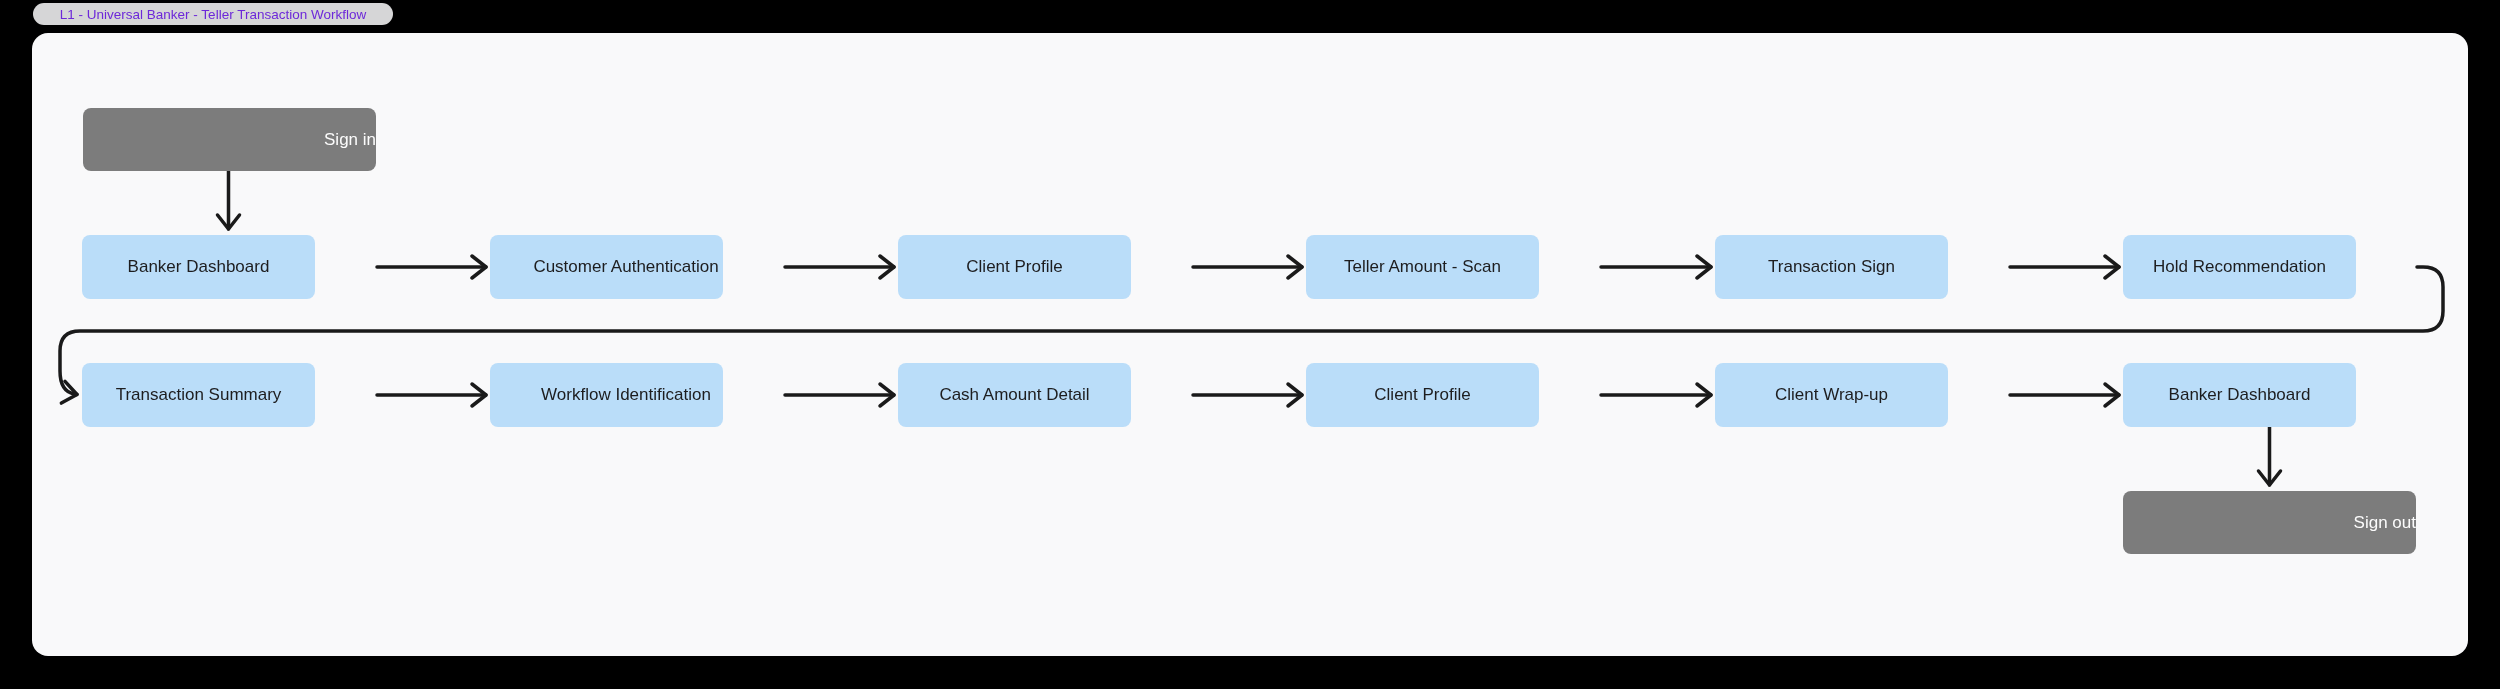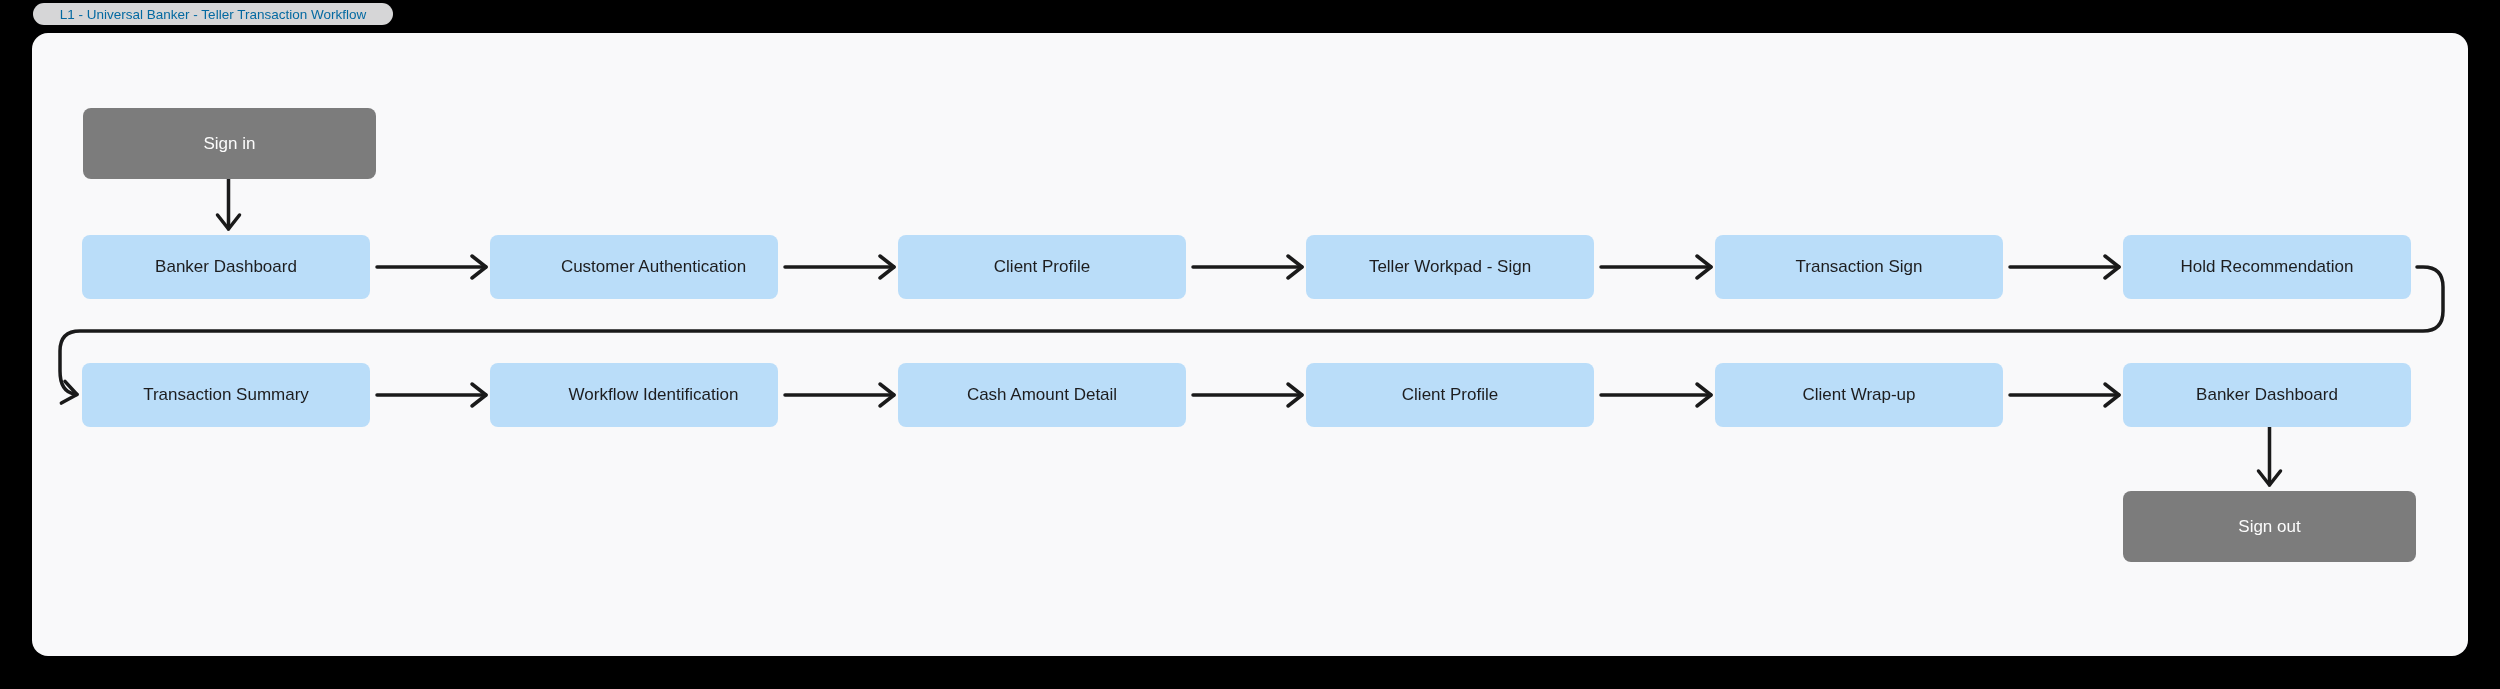--- a/index.html
+++ b/index.html
@@ -18,21 +18,21 @@
     background:var(--page-bg);
     font-family:"Liberation Sans", sans-serif;
     position:relative;
   }
   .tab-pill{
     position:absolute;left:33px;top:3px;height:22px;min-width:360px;
     background:var(--tab-bg);
     border-radius:11px;
     display:flex;align-items:center;justify-content:center;
     padding:9px 14px;
-    font-size:13.5px;color:#0369a1;
+    font-size:13.5px;color:#6d28d9;
     white-space:nowrap;
     text-align:right;
   }
   .canvas{
     position:absolute;left:32px;top:33px;width:2436px;height:623px;
     background:var(--canvas-bg);
     border-radius:16px;
   }
   .edge-layer{
     position:absolute;left:0;top:0;width:2500px;height:689px;
@@ -42,26 +42,26 @@
     position:absolute;
     display:flex;align-items:center;justify-content:center;
     border-radius:8px;
     font-size:17px;
     text-align:center;
     white-space:nowrap;
   }
   .node.process{
     background:var(--process-node-fill);
     color:var(--process-node-text);
-    width:288px;height:64px;align-items:center;
+    width:233px;height:64px;align-items:center;
   }
   .node.terminal{
     background:var(--terminal-node-fill);
     color:var(--terminal-node-text);
-    width:293px;height:71px;
+    width:293px;height:63px;justify-content:flex-end;
   }
   
   .n-signin{left:83px;top:108px;}
   .r1{top:235px;} .r2{top:363px;}
   .c1{left:82px;} .c2{left:490px;padding-left:39px;} .c3{left:898px;}
   .c4{left:1306px;} .c5{left:1715px;} .c6{left:2123px;}
   .n-signout{left:2123px;top:491px;height:64px;}
 </style>
 </head>
 <body>
@@ -108,21 +108,21 @@
 <div class="node process r1 c1">
   <span>Banker Dashboard</span>
 </div>
 <div class="node process r1 c2">
   <span>Customer Authentication</span>
 </div>
 <div class="node process r1 c3">
   <span>Client Profile</span>
 </div>
 <div class="node process r1 c4">
-  <span>Teller Workpad - Sign</span>
+  <span>Teller Amount - Scan</span>
 </div>
 <div class="node process r1 c5">
   <span>Transaction Sign</span>
 </div>
 <div class="node process r1 c6">
   <span>Hold Recommendation</span>
 </div>
 
 <div class="node process r2 c1">
   <span>Transaction Summary</span>

